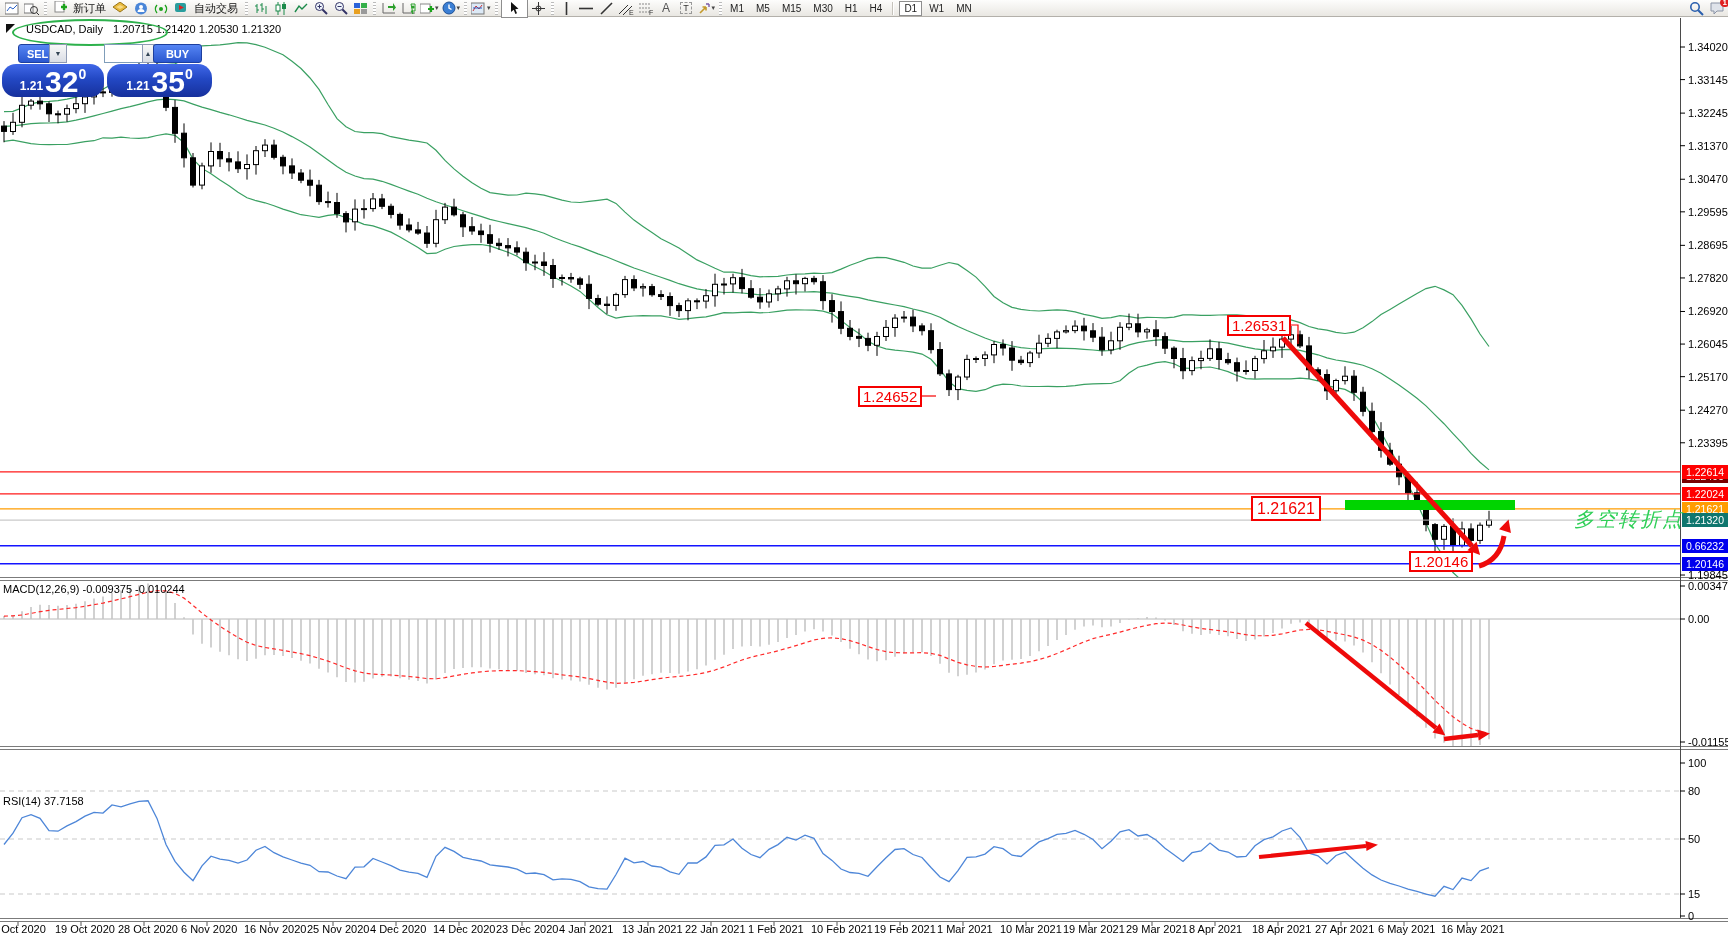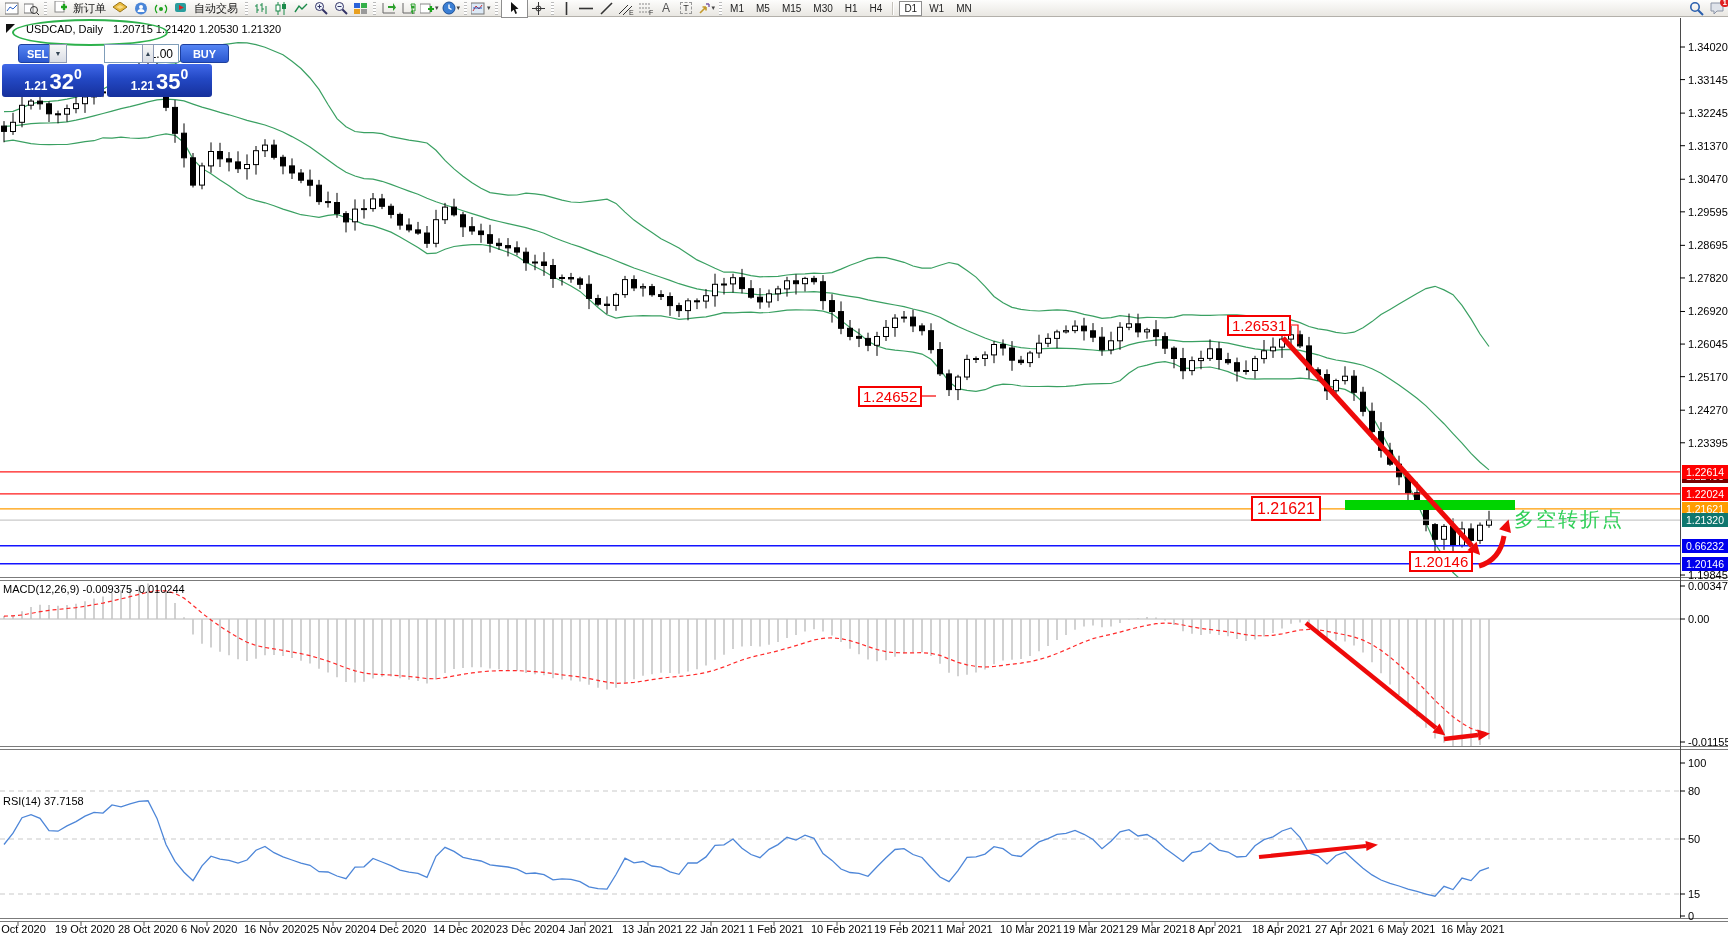--- a/index.html
+++ b/index.html
@@ -32,25 +32,25 @@
   
   #trade-panel{position:absolute;left:2px;top:44px;width:210px;height:53px;z-index:3;}
   .tp-btn{position:absolute;top:0;height:19px;border:1px solid #1d3f9e;border-radius:3px;
      background:linear-gradient(#5585f4,#2b57cf);color:#fff;font-size:11px;font-weight:bold;
      display:flex;align-items:center;justify-content:center;box-sizing:border-box;}
   .tp-spin{position:absolute;top:0;height:19px;box-sizing:border-box;border:1px solid #8f9bb3;
      background:linear-gradient(#f8f8f8,#d9dde5);display:flex;align-items:center;justify-content:center;
      font-size:7px;color:#345;}
   .tp-input{position:absolute;top:0;height:19px;box-sizing:border-box;border:1px solid #7f9db9;
      font-size:12px;text-align:right;padding:0 5px 0 0;font-family:"Liberation Sans",sans-serif;}
-  .tp-price{position:absolute;top:20px;height:33px;border-radius:3px;color:#fff;
+  .tp-price{position:absolute;top:20px;height:33px;border-radius:14px;color:#fff;
      background:linear-gradient(#4068e8 0%,#2348c4 45%,#16309c 100%);
      display:flex;align-items:flex-end;justify-content:center;padding-bottom:1px;box-sizing:border-box;}
   .pp-small{font-size:12px;font-weight:bold;margin-bottom:3px;}
-  .pp-big{font-size:22px;font-weight:bold;line-height:28px;margin-left:2px;}
+  .pp-big{font-size:30px;font-weight:bold;line-height:28px;margin-left:2px;}
   .pp-sup{font-size:14px;font-weight:bold;align-self:flex-start;margin-top:2px;}
   
   .pbadge{position:absolute;left:1682px;width:46px;height:14px;line-height:14px;color:#fff;
      font-size:10.5px;text-align:center;z-index:3;}
   
   .pxbox{position:absolute;border:2px solid #f50000;color:#f50000;background:#fff;
      font-size:15px;line-height:17px;padding:0 3px;z-index:3;}
   .pxbox.large{font-size:16px;line-height:19px;padding:1px 4px;}
   .zone-label{position:absolute;font-size:20px;letter-spacing:2px;z-index:3;}
   #chart-svg{position:absolute;left:0;top:0;z-index:1;}
@@ -918,21 +918,21 @@
       </svg>
     <span class="sym" style="font-weight:normal">USDCAD, Daily</span>
     <span>1.20715 1.21420 1.20530 1.21320</span>
   </div>
 
   <div id="trade-panel">
     <div class="tp-btn" style="left:16px;width:46px;">SELL</div>
     <div class="tp-spin" style="left:47px;width:18px;">▼</div>
     <input class="tp-input" style="left: 54px; width: 75px; margin-left: 48px;" value="1.00">
     <div class="tp-spin" style="left:140px;width:12px;">▲</div>
-    <div class="tp-btn" style="left:178px;width:49px;">BUY</div>
+    <div class="tp-btn" style="left:151px;width:49px;">BUY</div>
     <div class="tp-price" style="left:0;width:102px;">
       <span class="pp-small">1.21</span>
         <span class="pp-big">32</span>
         <span class="pp-sup">0</span>
     </div>
     <div class="tp-price" style="left:105px;width:105px;">
       <span class="pp-small">1.21</span>
         <span class="pp-big">35</span>
         <span class="pp-sup">0</span>
     </div>
@@ -944,15 +944,15 @@
     <div class="pbadge" style="top: 469px; background: rgb(122, 0, 0); z-index: 2;">1.22495</div>
     <div class="pbadge" style="top: 487px; background: rgb(255, 0, 0); z-index: 3;">1.22024</div>
     <div class="pbadge" style="top: 502px; background: rgb(255, 156, 0); z-index: 3;">1.21621</div>
     <div class="pbadge" style="top: 513px; background: #0f766e; z-index: 3;">1.21320</div>
     <div class="pbadge" style="top: 539px; background: rgb(0, 0, 238); z-index: 3;">0.66232</div>
     <div class="pbadge" style="top: 557px; background: rgb(0, 0, 238); z-index: 3;">1.20146</div>
     <div class="pxbox" style="left: 1227px; top: 315px;">1.26531</div>
     <div class="pxbox" style="left: 858px; top: 386px;">1.24652</div>
     <div class="pxbox large" style="left: 1251px; top: 496px;">1.21621</div>
     <div class="pxbox" style="left: 1409px; top: 551px;">1.20146</div>
-    <div class="zone-label" style="left: 1514px; top: 506px; color: rgb(47, 207, 87);">多空转折点</div>
+    <div class="zone-label" style="left: 1574px; top: 506px; color: rgb(47, 207, 87); font-style: italic;">多空转折点</div>
     <div class="sym-ellipse" style="left: 12px; top: 19px; width: 152px; height: 23px; border-color: rgb(45, 177, 76);"></div>
   </div>
 
 </body></html>

